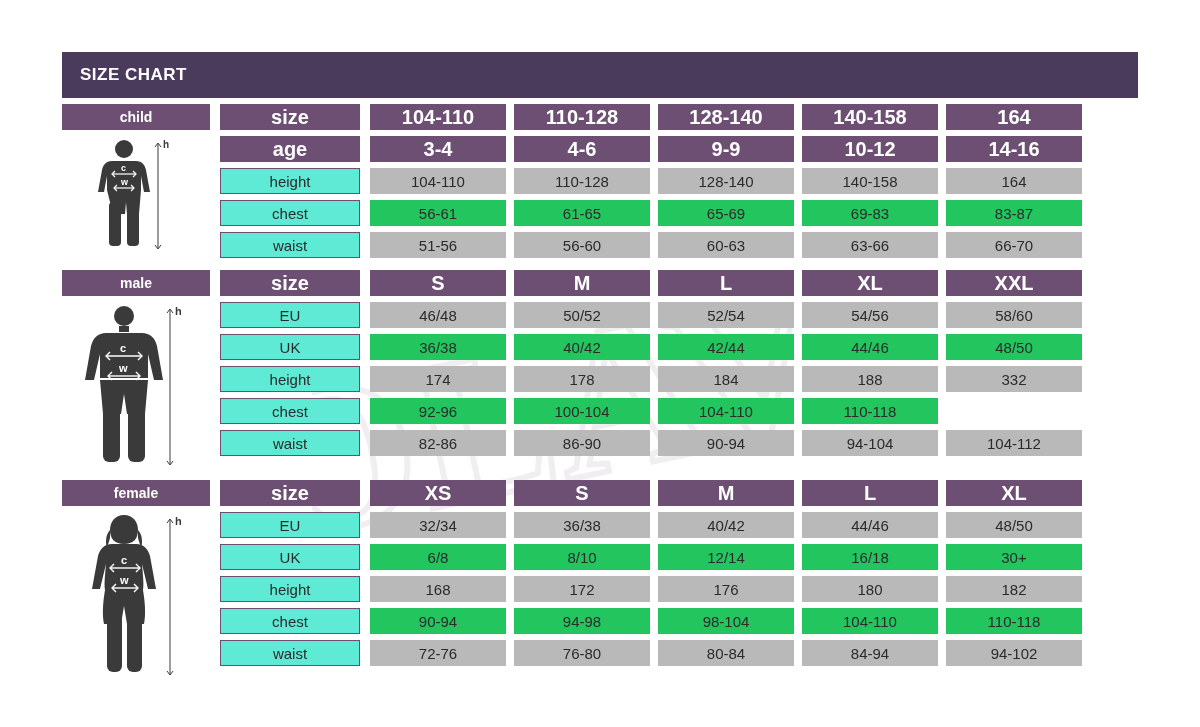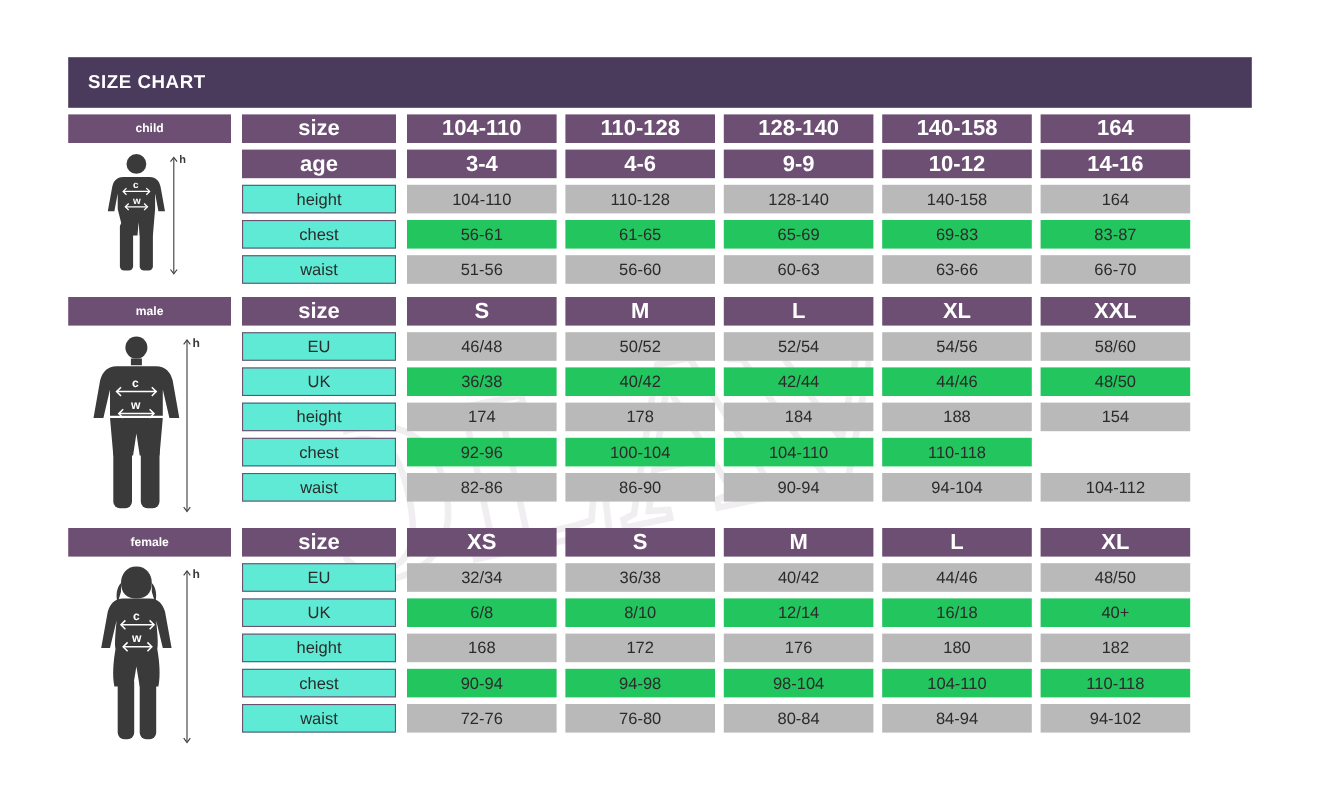--- a/index.html
+++ b/index.html
@@ -82,21 +82,21 @@
   .col-fig  { width: 148px; margin-right: 10px; flex: 0 0 148px; }
   .col-lbl  { width: 140px; margin-right: 10px; flex: 0 0 140px; }
   .col-val  { width: 136px; margin-right: 8px; flex: 0 0 136px; }
   .col-val:last-child { margin-right: 0; }
 
   
   .grp-head {
     background: #6d4f74;
     color: #ffffff;
     font-weight: bold;
-    font-size: 11px;
+    font-size: 14px;
     height: 26px;
   }
   .hdr-dark {
     background: #6d4f74;
     color: #ffffff;
     font-weight: bold;
     font-size: 20px;
   }
   .lbl-white {
     background: #5eead4;
@@ -277,21 +277,21 @@
             <div class="cell col-val val-light">42/44</div>
             <div class="cell col-val val-light">44/46</div>
             <div class="cell col-val val-light">48/50</div>
           </div>
           <div class="row">
             <div class="cell col-lbl lbl-white">height</div>
             <div class="cell col-val val-dark">174</div>
             <div class="cell col-val val-dark">178</div>
             <div class="cell col-val val-dark">184</div>
             <div class="cell col-val val-dark">188</div>
-            <div class="cell col-val val-dark">154</div>
+            <div class="cell col-val val-dark">332</div>
           </div>
           <div class="row">
             <div class="cell col-lbl lbl-white">chest</div>
             <div class="cell col-val val-light">92-96</div>
             <div class="cell col-val val-light">100-104</div>
             <div class="cell col-val val-light">104-110</div>
             <div class="cell col-val val-light">110-118</div>
           </div>
           <div class="row">
             <div class="cell col-lbl lbl-white">waist</div>
@@ -356,21 +356,21 @@
             <div class="cell col-val val-dark">40/42</div>
             <div class="cell col-val val-dark">44/46</div>
             <div class="cell col-val val-dark">48/50</div>
           </div>
           <div class="row">
             <div class="cell col-lbl lbl-white">UK</div>
             <div class="cell col-val val-light">6/8</div>
             <div class="cell col-val val-light">8/10</div>
             <div class="cell col-val val-light">12/14</div>
             <div class="cell col-val val-light">16/18</div>
-            <div class="cell col-val val-light">40+</div>
+            <div class="cell col-val val-light">30+</div>
           </div>
           <div class="row">
             <div class="cell col-lbl lbl-white">height</div>
             <div class="cell col-val val-dark">168</div>
             <div class="cell col-val val-dark">172</div>
             <div class="cell col-val val-dark">176</div>
             <div class="cell col-val val-dark">180</div>
             <div class="cell col-val val-dark">182</div>
           </div>
           <div class="row">

